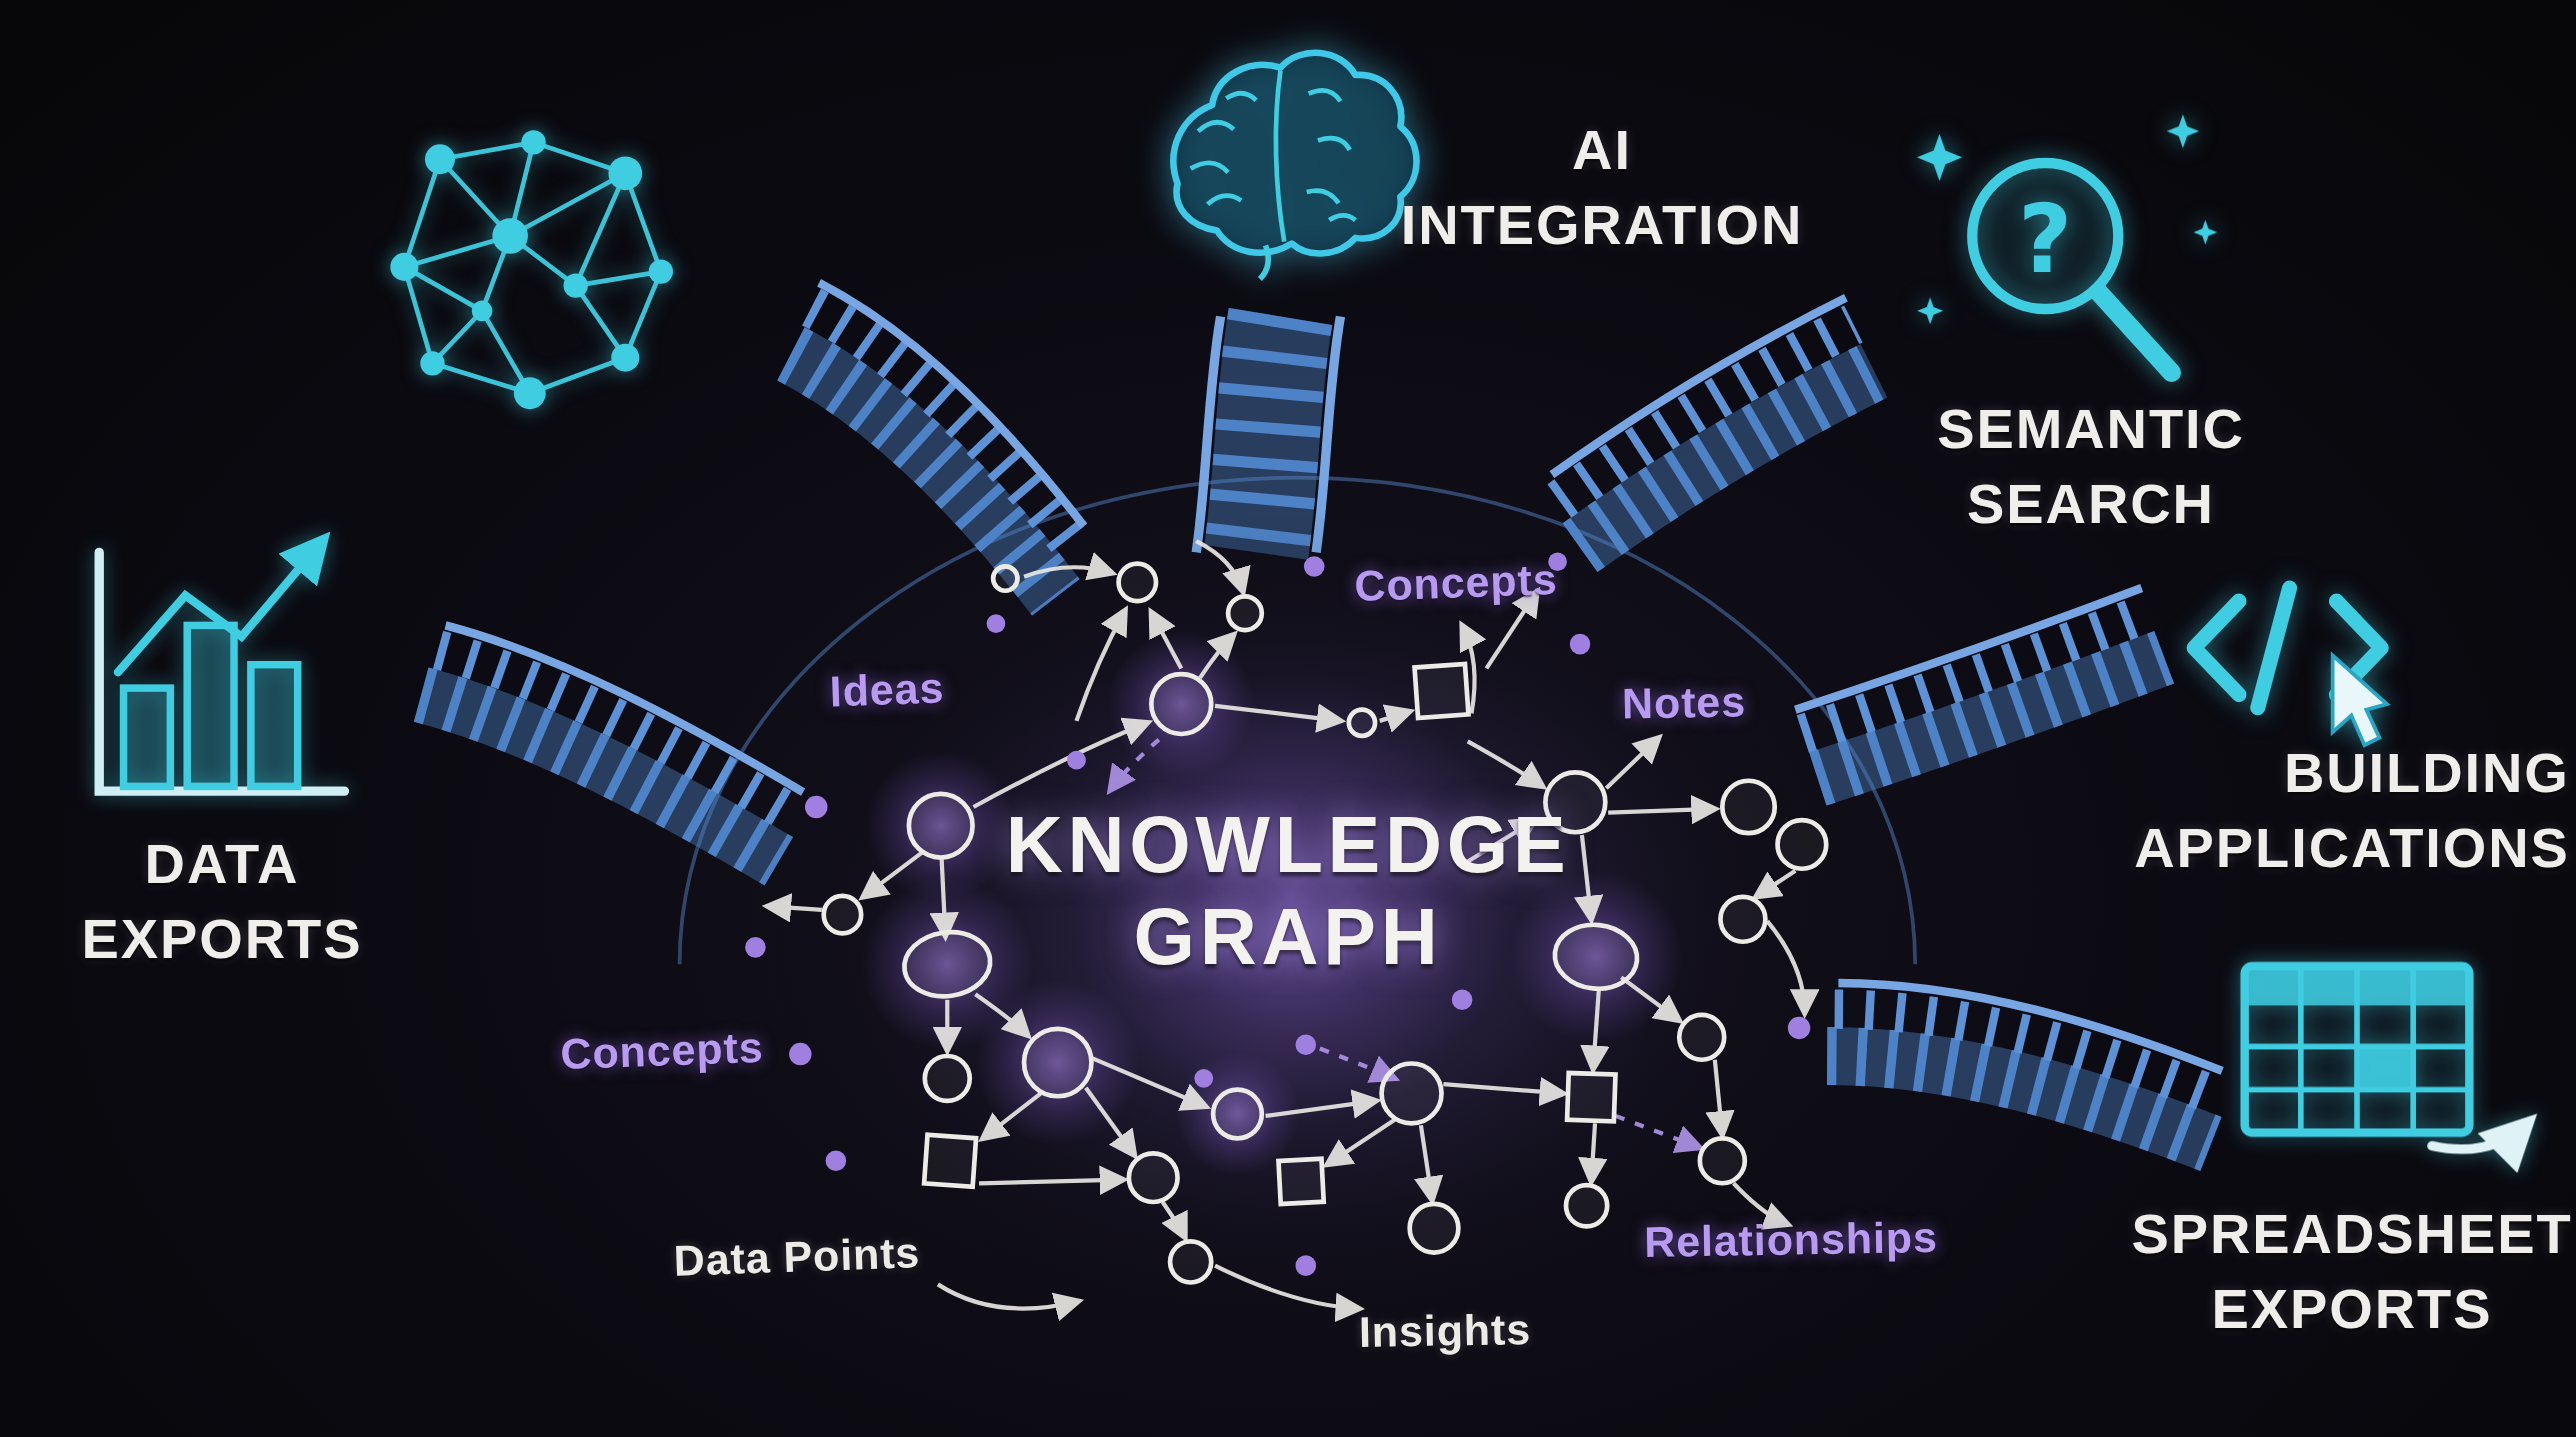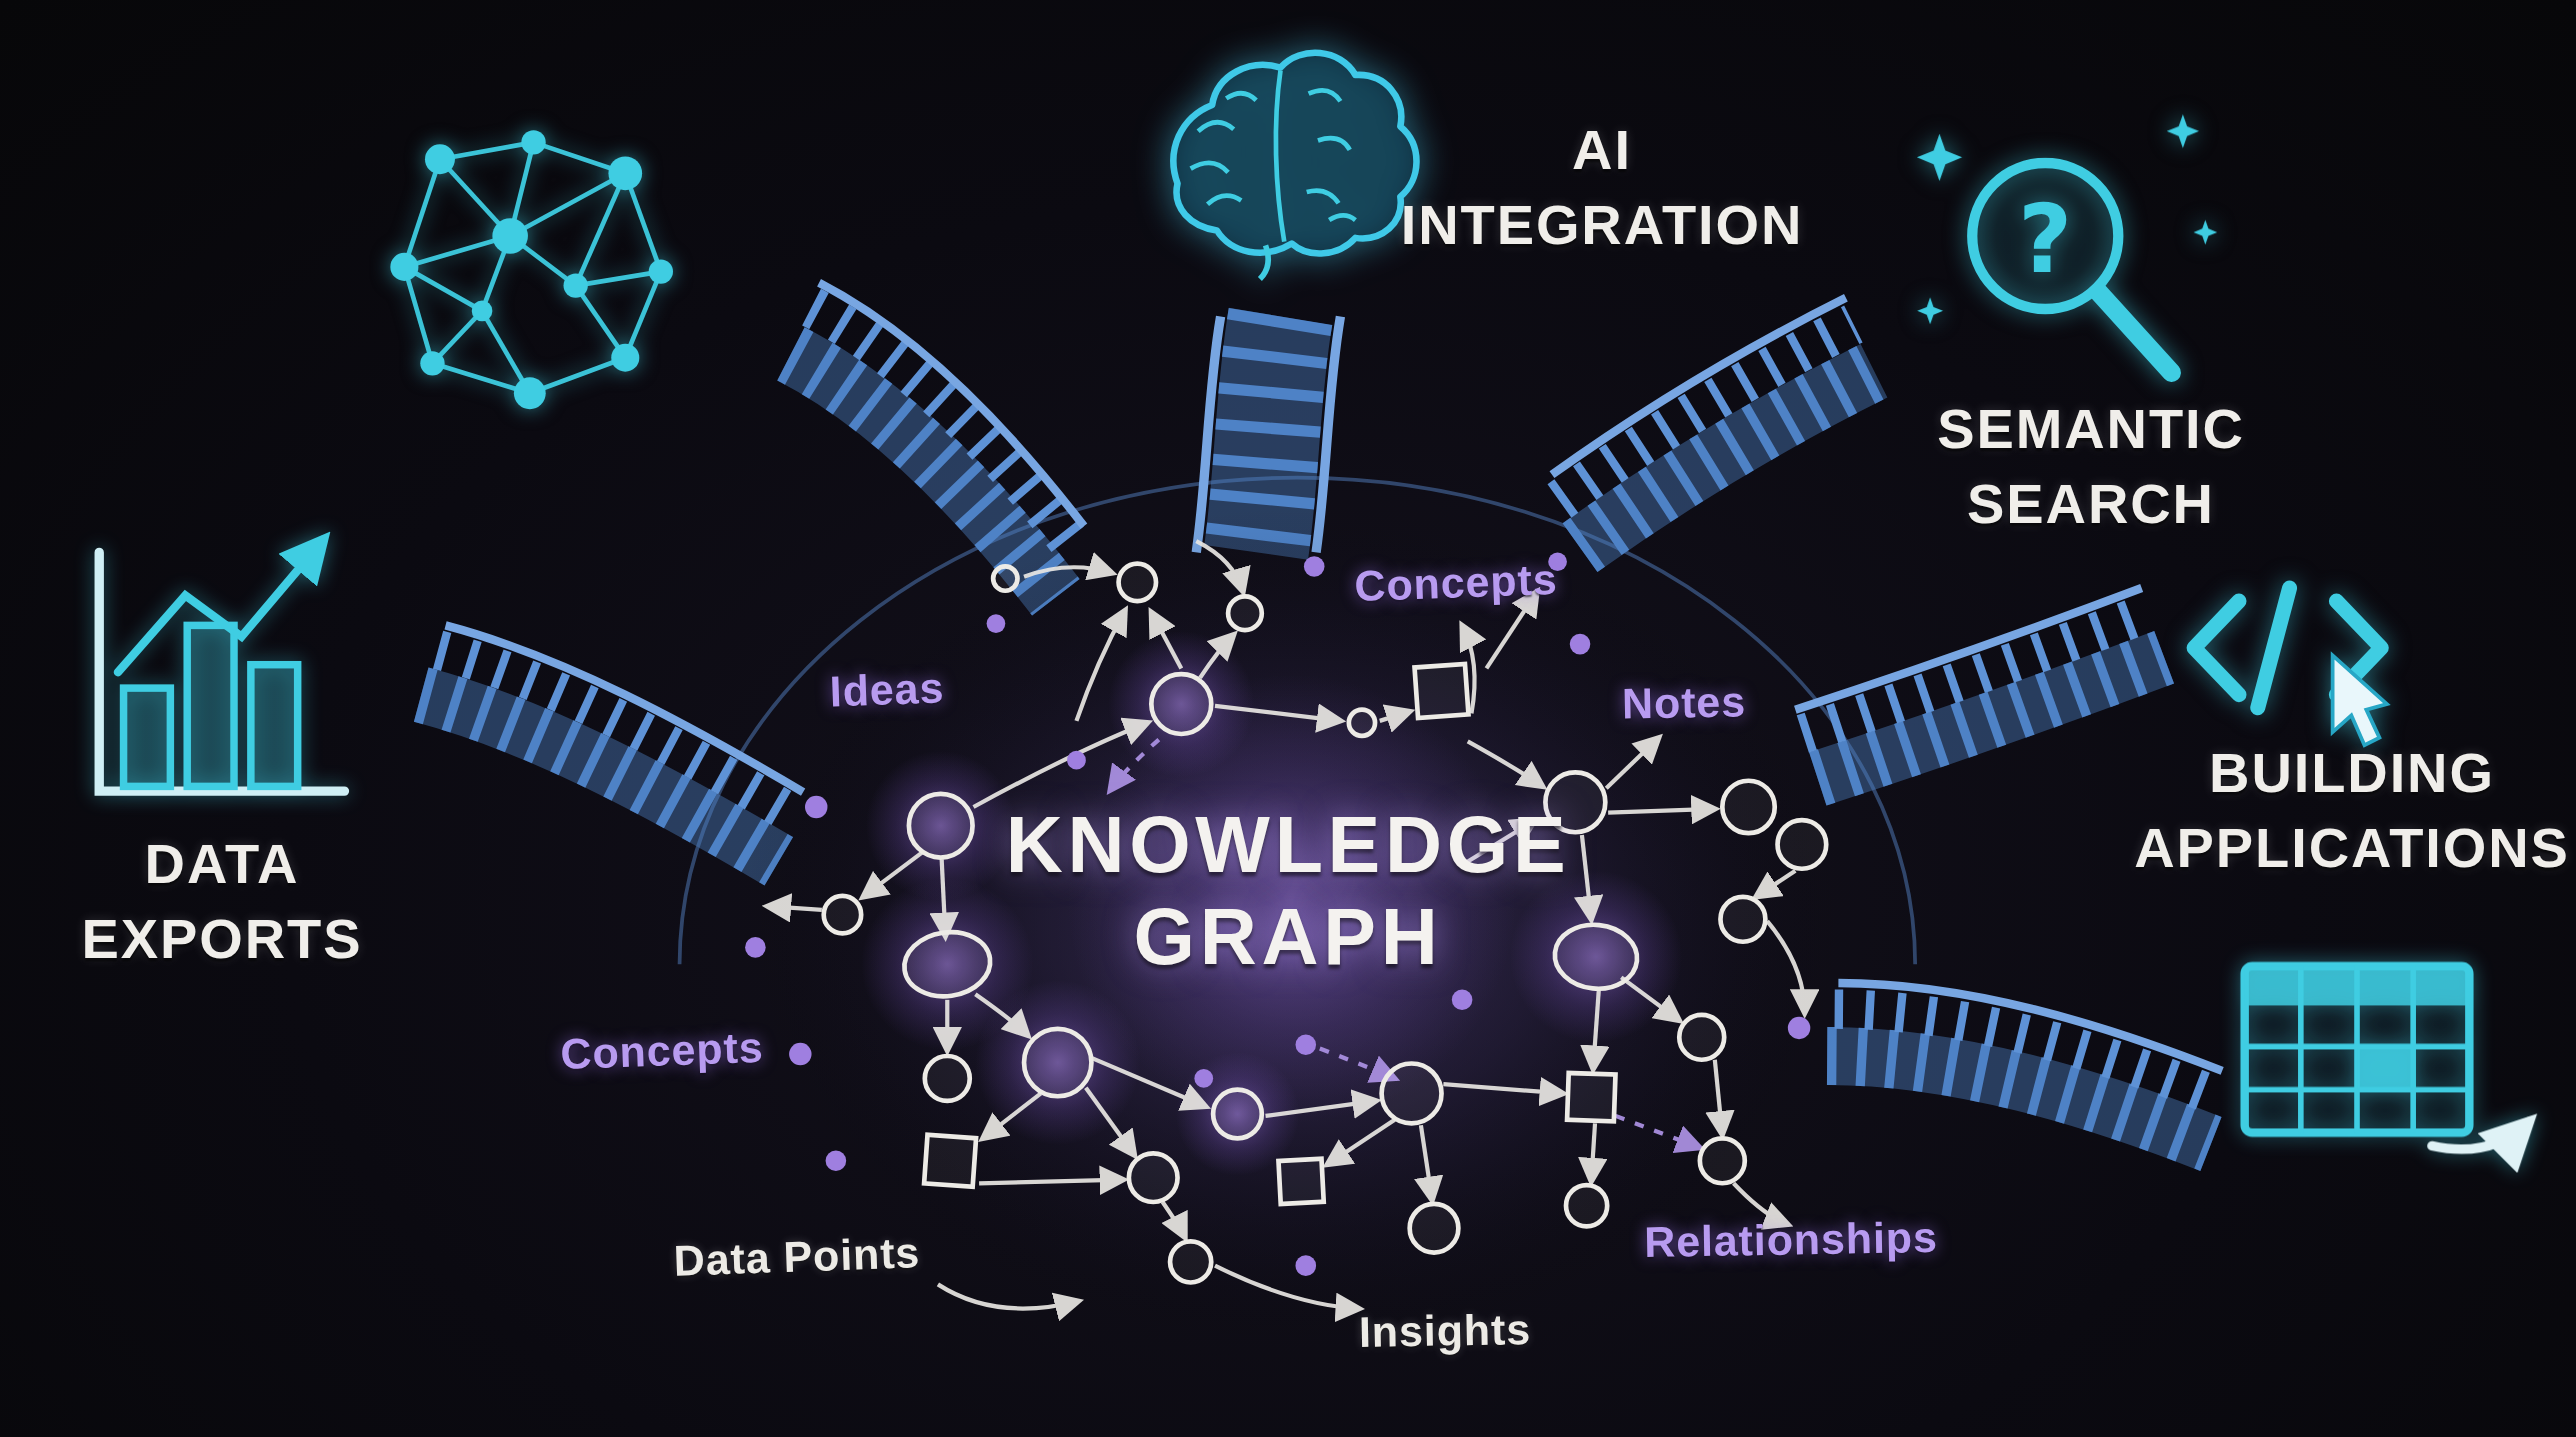--- a/index.html
+++ b/index.html
@@ -310,25 +310,29 @@
 <div class="feature-label" style="left:2091px; top:391px;">
   <span>SEMANTIC</span>
   <span>SEARCH</span>
 </div>
 
 <div class="feature-label" style="left:216px; top:826px;margin-left:6px;">
   <span>DATA</span>
   <span>EXPORTS</span>
 </div>
 
-<div class="feature-label" style="left:2352px; top:735px;">
+<div class="feature-label" style="left:2352px; top:735px;text-align:right;">
   <span>BUILDING</span>
   <span>APPLICATIONS</span>
 </div>
 
+<div class="feature-label" style="left:2352px; top:1196px;">
+  <span>SPREADSHEET</span>
+  <span>EXPORTS</span>
+</div>
 
 <div class="center-title" style="left:1284px; top:891px;">
   <span>KNOWLEDGE</span>
   <span>GRAPH</span>
 </div>
 
 <div class="graph-label purple" style="left:1456px; top:583px; transform:translate(-50%,-50%) rotate(-2deg);">Concepts</div>
 <div class="graph-label purple" style="left:887px; top:690px; transform:translate(-50%,-50%) rotate(-2deg);">Ideas</div>
 <div class="graph-label purple" style="left:1684px; top:703px; transform:translate(-50%,-50%) rotate(-1deg);">Notes</div>
 <div class="graph-label purple" style="left:662px; top:1051px; transform:translate(-50%,-50%) rotate(-2deg);">Concepts</div>

